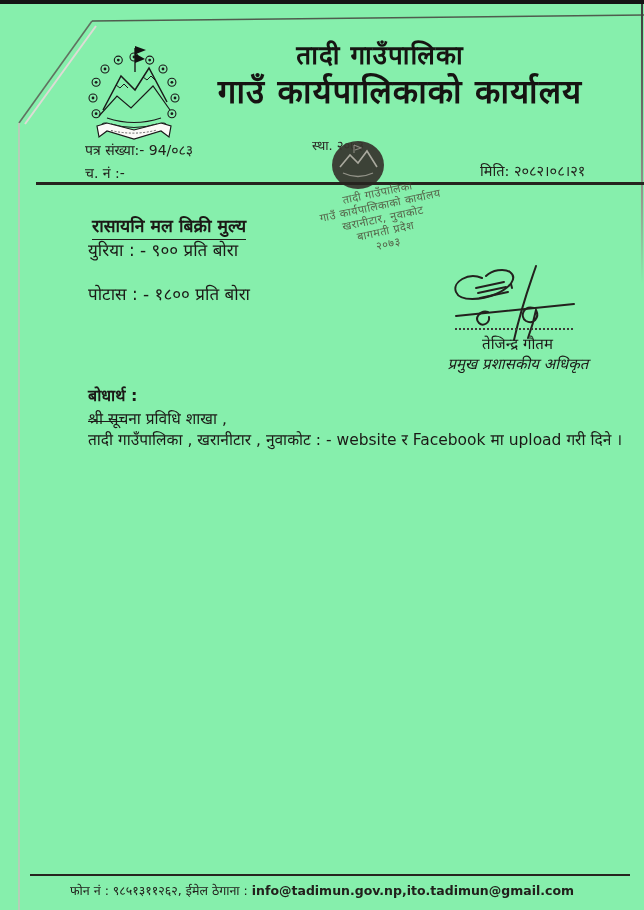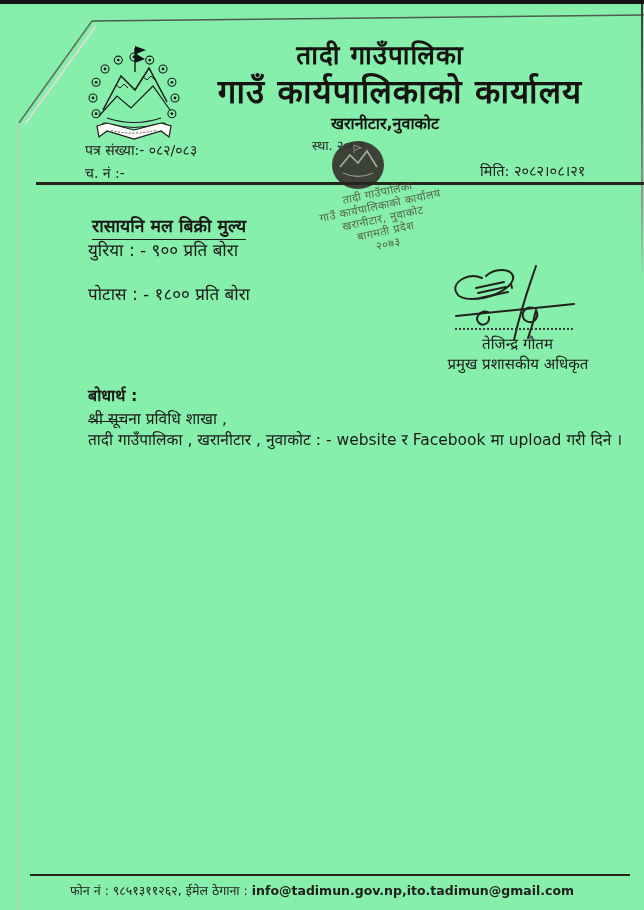--- a/index.html
+++ b/index.html
@@ -47,21 +47,21 @@
     border-bottom:1.6px solid #1f1d1a;padding-bottom:2px;color:#1b1916;
   }
   .price-line{left:88px;font-size:17px;color:#1b1916;}
   #price-0{top:238px;}
   #price-1{top:260px;}
   #price-2{top:282px;}
   
   #sig-dotted{left:455px;top:312px;width:118px;height:16px;
     border-bottom:2px dotted #3c3a36;}
   #sig-name{left:430px;top:333px;width:175px;text-align:center;font-size:15px;color:#1b1916;}
-  #sig-title{left:418px;top:353px;width:200px;text-align:center;font-size:15px;color:#1b1916;}
+  #sig-title{left:418px;top:353px;width:200px;text-align:center;font-size:15px;color:#1b1916;font-style:italic;}
   
   #cc-heading{left:88px;top:384px;font-size:16px;font-weight:bold;color:#1b1916;}
   #cc-heading .u{border-bottom:1.5px solid #1f1d1a;padding-bottom:16px;}
   #cc-line1{left:88px;top:407px;font-size:15.5px;color:#1b1916;}
   #cc-line2{left:88px;top:428px;font-size:15.5px;color:#1b1916;}
   
   #footer-rule{left:30px;top:874px;width:600px;height:2px;background:#26241f;}
   #footer-text{left:0;top:882px;width:644px;text-align:center;font-size:12.5px;color:#22201c;}
   #footer-text .b{font-weight:bold;}
 </style>
@@ -123,24 +123,23 @@
       <path d="M 24,80 Q 51,89 78,80" stroke-width="1.1"></path>
       <path d="M 28,86 Q 51,93 74,86" stroke-width="1.1"></path>
 
       <path d="M 14,88 L 24,85 L 51,92 L 78,85 L 88,88 L 86,99 L 78,93 L 51,101 L 24,93 L 16,99 Z" fill="#fbfaf7" stroke-width="1.2"></path>
       <path d="M 28,92.5 Q 51,98 74,92" stroke="#555" stroke-width="0.9" stroke-dasharray="2,1.6"></path>
     </g>
   </svg>
 
   <div class="abs hdr" id="hdr-muni">तादी गाउँपालिका</div>
   <div class="abs hdr" id="hdr-office">गाउँ कार्यपालिकाको कार्यालय</div>
-  <div class="abs hdr" id="hdr-addr">खरानीटार,नुवाकोट</div>
   <div class="abs" id="hdr-est">स्था. २०७३</div>
 
-  <div class="abs meta" id="meta-ref"><span>पत्र संख्या:-</span> <span>०८२/०८३</span></div>
+  <div class="abs meta" id="meta-ref"><span>पत्र संख्या:-</span> <span>94/०८३</span></div>
   <div class="abs meta" id="meta-ch">च. नं :-</div>
   <div class="abs meta" id="meta-date"><span>मिति:</span> <span>२०८२।०८।२१</span></div>
 
   <svg class="abs" style="left:330px;top:139px" width="56" height="52" viewBox="0 0 56 52">
     <ellipse cx="28" cy="26" rx="26" ry="24" fill="#36332d" opacity="0.92"></ellipse>
     <path d="M 10,28 L 20,16 L 28,24 L 37,12 L 47,28" stroke="#d9d5cb" stroke-width="1.6" fill="none" opacity="0.7"></path>
     <path d="M 13,34 Q 28,41 43,34" stroke="#d9d5cb" stroke-width="1.3" fill="none" opacity="0.55"></path>
     <path d="M 24,6 L 24,14 M 24,6 L 31,9 L 25,11" stroke="#d9d5cb" stroke-width="1.1" fill="none" opacity="0.5"></path>
   </svg>
 

